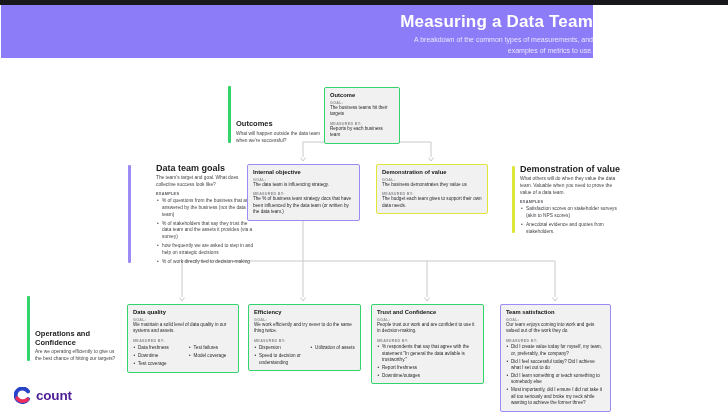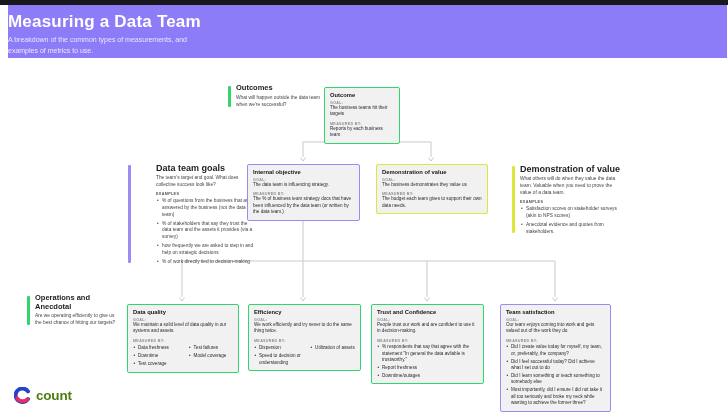--- a/index.html
+++ b/index.html
@@ -1,35 +1,35 @@
 <!DOCTYPE html>
 <html><head>
 <meta charset="utf-8">
 <style>
   html,body { margin:0; padding:0; background:#fff; }
   .canvas { position:relative; width:728px; height:417px; background:#ffffff;
             font-family:"Liberation Sans","DejaVu Sans",sans-serif; overflow:hidden; }
 
   .top-strip { position:absolute; top:0; left:0; width:728px; height:5px; background:#17171c; }
 
-  .header { position:absolute; top:5px; left:8px; width:719px; height:53px; background:#8d7cf7;
-            color:#fff; text-align:left; }
+  .header { position:absolute; top:5px; left:1px; width:592px; height:53px; background:#8d7cf7;
+            color:#fff; text-align:right; }
   .header h1 { margin:7px 0 3px; font-size:17px; font-weight:bold; letter-spacing:0.2px; }
   .header .sub { font-size:7px; line-height:1.5; color:#eae5ff; }
 
   svg.connectors { position:absolute; left:0; top:0; pointer-events:none; }
   .cline { fill:none; stroke:#c9c9c9; stroke-width:1; }
 
   .side { position:absolute; }
   .side .bar { position:absolute; left:0; top:2px; bottom:2px; width:3px; border-radius:1px; }
   .side .content { margin-left:8px; }
   .side h2 { margin:0 0 2px; color:#1d1d1f; font-weight:bold; line-height:1.15; }
   .side p { margin:0; font-size:4.8px; line-height:1.45; color:#45454b; }
   .h-lg h2 { font-size:9px; }
-  .h-sm h2 { font-size:7.5px; }
+  .h-sm h2 { font-size:7.5px;margin-top:36px; }
   .ex-label { font-size:3.8px; font-weight:bold; color:#55555c; letter-spacing:0.3px; margin-top:3px; }
   .ex-list { margin:1px 0 0; padding:0; list-style:none; font-size:4.8px; line-height:1.42; color:#45454b; }
   .ex-list li { position:relative; padding-left:6px; margin-top:2px; }
   .ex-list li::before { content:"•"; position:absolute; left:1px; }
 
   .mbox { position:absolute; background:#f1f1f1; border:1.5px solid #999; border-radius:2px;
           padding:4px 5px; box-sizing:border-box; }
   .mbox h3 { margin:0 0 3px; font-size:5.8px; color:#141416; font-weight:bold; }
   .mlabel { font-size:3.7px; font-weight:bold; color:#8e8e93; letter-spacing:0.3px; margin-top:4px; }
   .mlabel:first-of-type { margin-top:0; }
@@ -49,21 +49,21 @@
 
   #box-outcome       { left:324px; top:87px;  width:76px;  min-height:37px; }
   #box-internal      { left:247px; top:164px; width:113px; min-height:55px; }
   #box-demo          { left:376px; top:164px; width:112px; min-height:50px; }
   #box-quality       { left:127px; top:304px; width:112px; min-height:61px; }
   #box-efficiency    { left:248px; top:304px; width:113px; min-height:57px; }
   #box-trust         { left:371px; top:304px; width:113px; min-height:73px; }
   #box-satisfaction  { left:500px; top:304px; width:111px; min-height:90px; }
 
   .logo { position:absolute; left:14px; top:387px; display:flex; align-items:center; gap:5px; }
-  .logo .word { font-size:13.5px; font-weight:bold; color:#4d7c0f; letter-spacing:-0.2px; }
+  .logo .word { font-size:13.5px; font-weight:bold; color:#4c1d95; letter-spacing:-0.2px; }
 </style>
 </head>
 <body>
 
 <div class="canvas">
 
   <div class="top-strip"></div>
 
   <div class="header" style="background: rgb(141, 124, 247);">
     <h1>Measuring a Data Team</h1>
@@ -120,21 +120,21 @@
       <ul class="ex-list">
           <li>Satisfaction scores on stakeholder surveys (akin to NPS scores)</li>
           <li>Anecdotal evidence and quotes from stakeholders.</li>
         </ul>
     </div>
   </div>
 
   <div class="side h-sm" id="side-ops">
     <div class="bar" style="background: rgb(51, 212, 108);"></div>
     <div class="content">
-      <h2>Operations and Anecdotal</h2>
+      <h2>Operations and Confidence</h2>
       <p>Are we operating efficiently to give us the best chance of hitting our targets?</p>
     </div>
   </div>
 
 
   <div class="mbox" id="box-outcome" style="border-color: rgb(51, 212, 108);">
     <h3>Outcome</h3>
     <div class="mlabel">GOAL:</div>
     <div class="mtext">The business teams hit their targets</div>
     <div class="mlabel">MEASURED BY:</div>

